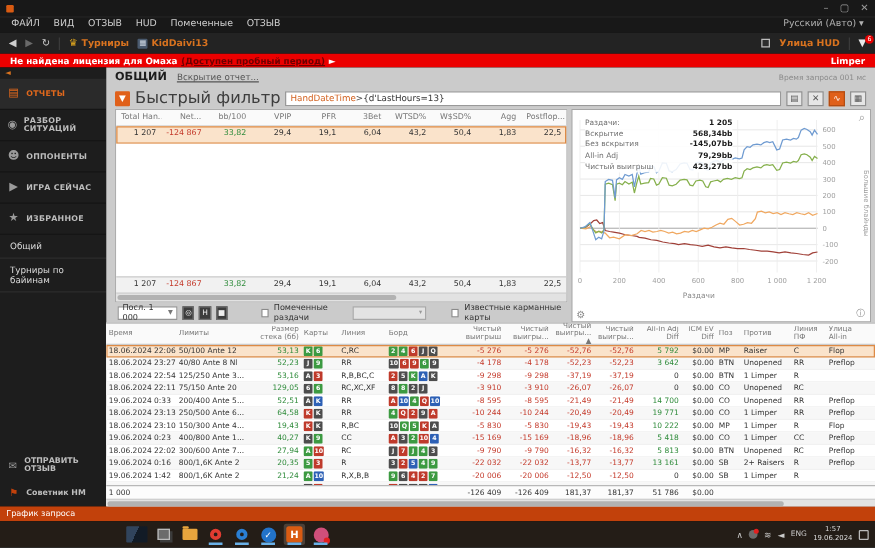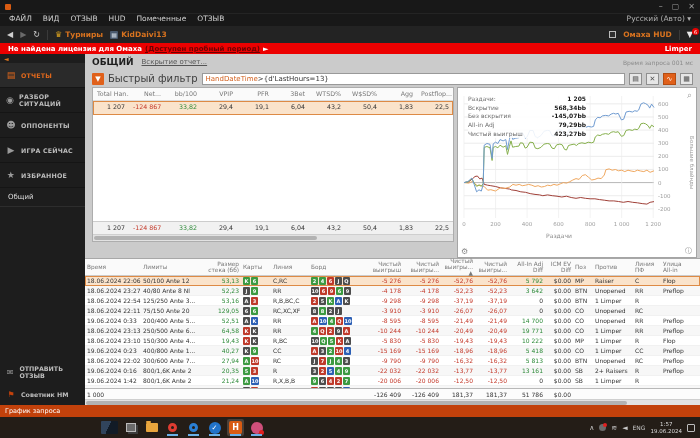--- a/index.html
+++ b/index.html
@@ -36,21 +36,21 @@
 .side-foot{display:flex;align-items:center;gap:5px;height:22px;padding:0 6px;font-size:6.3px;font-weight:bold}
 .side-foot .gly{font-size:8px;width:10px;text-align:center;color:#9a9a9a}
 .side-foot.adv .gly{color:#c2410b}
 .main{flex:1;min-width:0;background:#cbcbcb;display:flex;flex-direction:column}
 .report-head{height:16px;display:flex;align-items:center;gap:8px;padding:0 7px}
 .report-title{font-size:9px;font-weight:bold;color:#1d1d1d}
 .save-link{font-size:7px;color:#555;text-decoration:underline}
 .query-time{margin-left:auto;font-size:6px;color:#8a8a8a}
 .filter-row{height:17px;display:flex;align-items:center;gap:4px;padding:0 7px}
 .filter-btn{width:12px;height:12px;background:#e0601a;color:#fff;font-size:7px;display:flex;align-items:center;justify-content:center;border-radius:1px}
-.filter-label{font-size:10px;color:#3d3d3d;white-space:nowrap}
+.filter-label{font-size:13px;color:#3d3d3d;white-space:nowrap}
 .filter-input{flex:1;height:12px;background:#fff;border:1px solid #999;font-size:7px;display:flex;align-items:center;padding:0 3px;white-space:nowrap;overflow:hidden}
 .fi-field{color:#d2601e}
 .fi-rest{color:#333}
 .small-btn{width:13px;height:12px;border:1px solid #8f8f8f;background:#e6e6e6;color:#555;font-size:7px;display:flex;align-items:center;justify-content:center}
 .small-btn.orange{background:#e0601a;border-color:#b34c12;color:#fff}
 .middle{height:171px;display:flex;gap:3px;padding:0 3px 0 7px}
 .left-col{flex:1;min-width:0;display:flex;flex-direction:column}
 .topgrid{height:155px;background:#fff;border:1px solid #adadad;display:flex;flex-direction:column}
 .tg-head,.tg-row,.tg-totals{display:flex}
 .tg-head{height:13px;background:#fafafa;border-bottom:1px solid #ddd}
@@ -146,21 +146,21 @@
   <span class="tb-item">
     <span class="trophy">♛</span>
     <span>Турниры</span>
   </span>
   <span class="tb-item">
     <span class="acct-ic">▦</span>
     <span>KidDaivi13</span>
   </span>
   <span class="right">
     <span class="chk"></span>
-    <span class="stop-hud">Омаха HUD</span>
+    <span class="stop-hud">Улица HUD</span>
     <span class="tsep"></span>
     <span class="funnel">▼<span class="badge">6</span></span>
   </span>
 </div>
 
 <div class="banner">
   <span>Не найдена лицензия для Омаха</span>
   <span class="link">(Доступен пробный период)</span>
   <span>►</span>
   <span class="dismiss">Limper</span>
@@ -183,20 +183,21 @@
     </div>
     <div class="side-item">
       <span class="gly">▶</span>
       <span>ИГРА СЕЙЧАС</span>
     </div>
     <div class="side-item">
       <span class="gly">★</span>
       <span>ИЗБРАННОЕ</span>
     </div>
     <div class="side-sub">Общий</div>
+    <div class="side-sub">Турниры по байинам</div>
     <div class="side-spacer"></div>
     <div class="side-foot">
       <span class="gly">✉</span>
       <span>ОТПРАВИТЬ ОТЗЫВ</span>
     </div>
     <div class="side-foot adv">
       <span class="gly">⚑</span>
       <span>Советник HM</span>
     </div>
   </div>
@@ -256,20 +257,36 @@
               <div class="tg-cell ">19,1</div>
               <div class="tg-cell ">6,04</div>
               <div class="tg-cell ">43,2</div>
               <div class="tg-cell ">50,4</div>
               <div class="tg-cell ">1,83</div>
               <div class="tg-cell ">22,5</div>
             </div>
           <div class="hscroll">
               <span class="hthumb"></span>
             </div>
+        </div>
+        <div class="hands-toolbar">
+          <span class="dropdown">
+            <span>Посл. 1 000</span>
+            <span class="dd-arrow">▼</span>
+          </span>
+          <span class="mini-btn">◎</span>
+          <span class="mini-btn">Н</span>
+          <span class="mini-btn">■</span>
+          <span style="width:24px"></span>
+          <span class="cb"></span>
+          <span>Помеченные раздачи</span>
+          <span class="dis-dd">▾</span>
+          <span style="width:16px"></span>
+          <span class="cb"></span>
+          <span>Известные карманные карты</span>
         </div>
       </div>
 
       <div class="chart-panel">
         <span class="c-zoom">⌕</span>
         <div class="chart-legend" id="chart-legend">
             <div class="cl-row">
               <span class="cl-label">Раздачи:</span>
               <span class="cl-value">1 205</span>
             </div>

